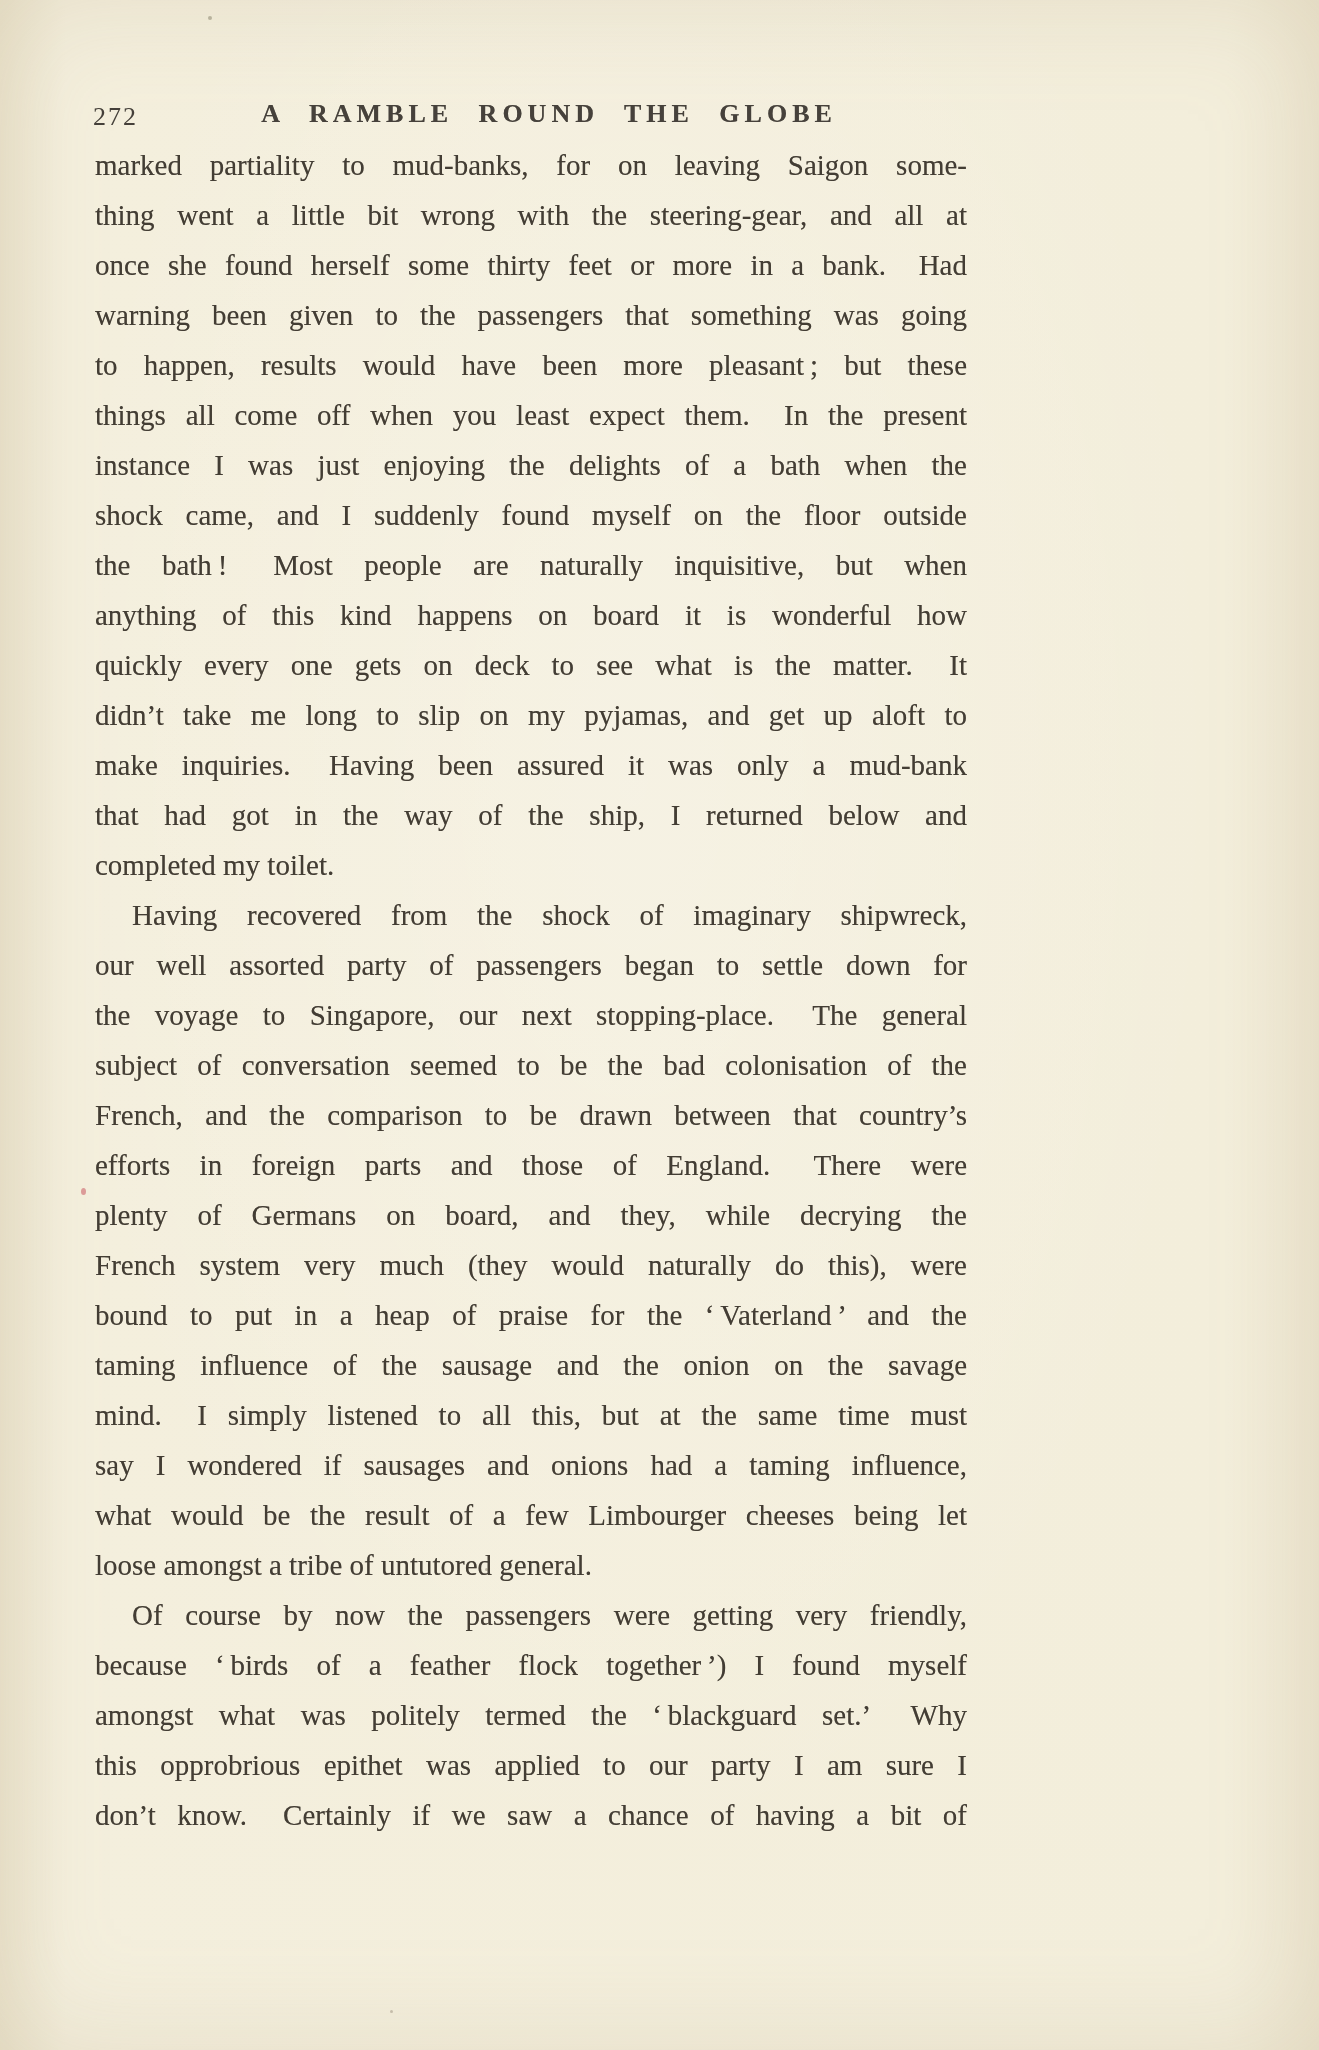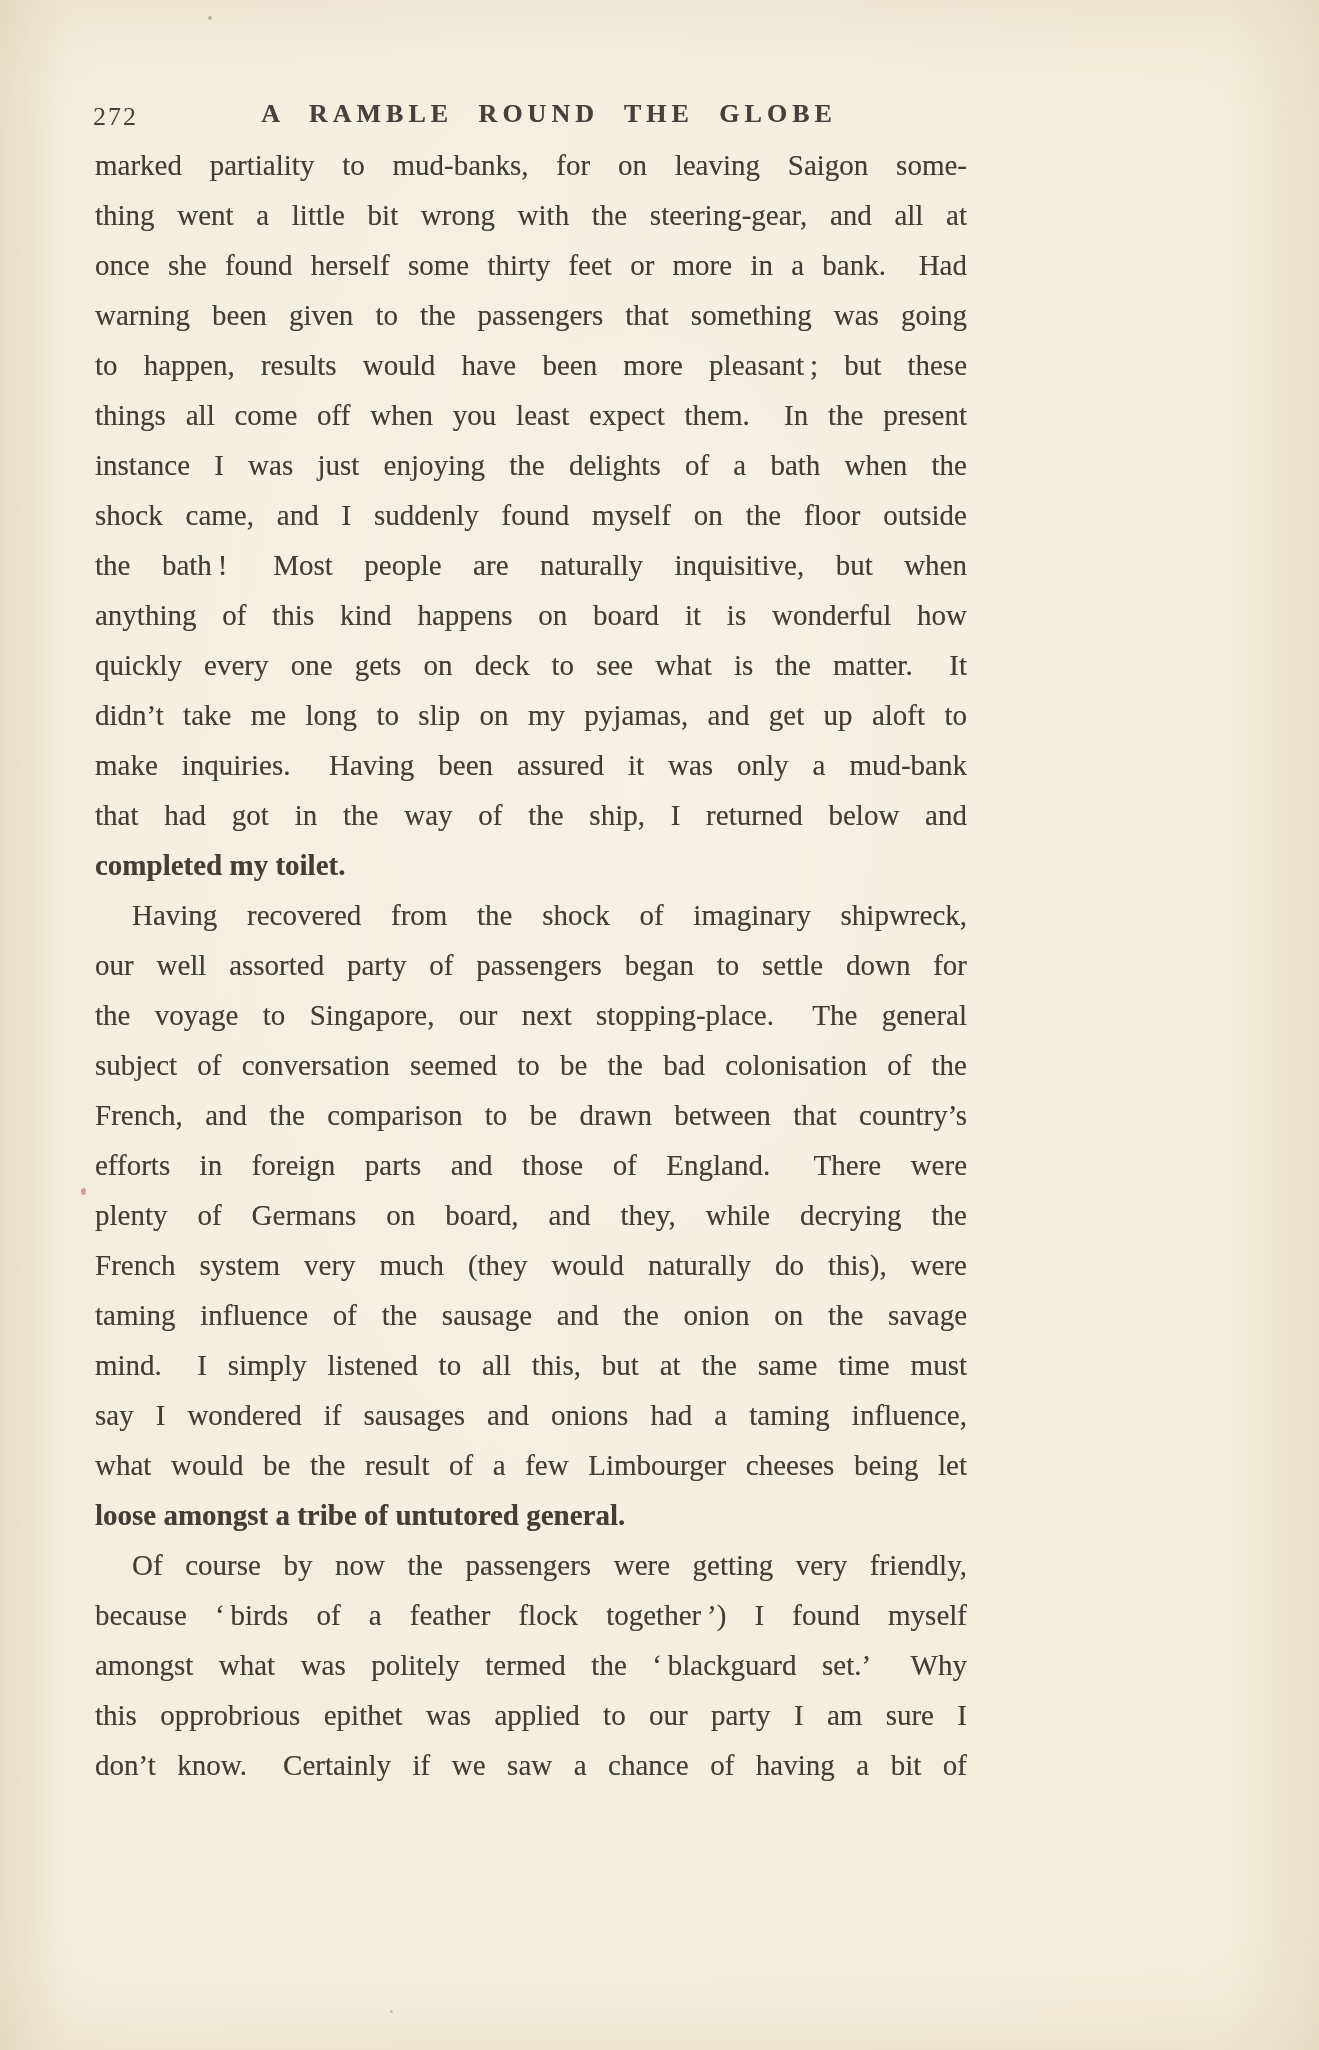--- a/index.html
+++ b/index.html
@@ -59,21 +59,20 @@
     height: 50px;
     overflow: hidden;
     text-align: justify;
     text-align-last: justify;
   }
   .paragraph.indented .text-line:first-child {
     text-indent: 37px;
   }
   .paragraph.ends .text-line:last-child {
     text-align-last: left;
-    font-weight: bold;
   }
   .speck {
     position: absolute;
     border-radius: 50%;
   }
   .speck.red {
     width: 5px; height: 7px;
     left: 81px; top: 1188px;
     background: rgba(201,88,96,0.55);
   }
@@ -123,20 +122,21 @@
       </div>
     <div class="paragraph indented ends">
         <div class="text-line">Having recovered from the shock of imaginary shipwreck,</div>
         <div class="text-line">our well assorted party of passengers began to settle down for</div>
         <div class="text-line">the voyage to Singapore, our next stopping-place.  The general</div>
         <div class="text-line">subject of conversation seemed to be the bad colonisation of the</div>
         <div class="text-line">French, and the comparison to be drawn between that country’s</div>
         <div class="text-line">efforts in foreign parts and those of England.  There were</div>
         <div class="text-line">plenty of Germans on board, and they, while decrying the</div>
         <div class="text-line">French system very much (they would naturally do this), were</div>
+        <div class="text-line">bound to put in a heap of praise for the ‘ Vaterland ’ and the</div>
         <div class="text-line">taming influence of the sausage and the onion on the savage</div>
         <div class="text-line">mind.  I simply listened to all this, but at the same time must</div>
         <div class="text-line">say I wondered if sausages and onions had a taming influence,</div>
         <div class="text-line">what would be the result of a few Limbourger cheeses being let</div>
         <div class="text-line">loose amongst a tribe of untutored general.</div>
       </div>
     <div class="paragraph indented continues">
         <div class="text-line">Of course by now the passengers were getting very friendly,</div>
         <div class="text-line">because ‘ birds of a feather flock together ’) I found myself</div>
         <div class="text-line">amongst what was politely termed the ‘ blackguard set.’  Why</div>

